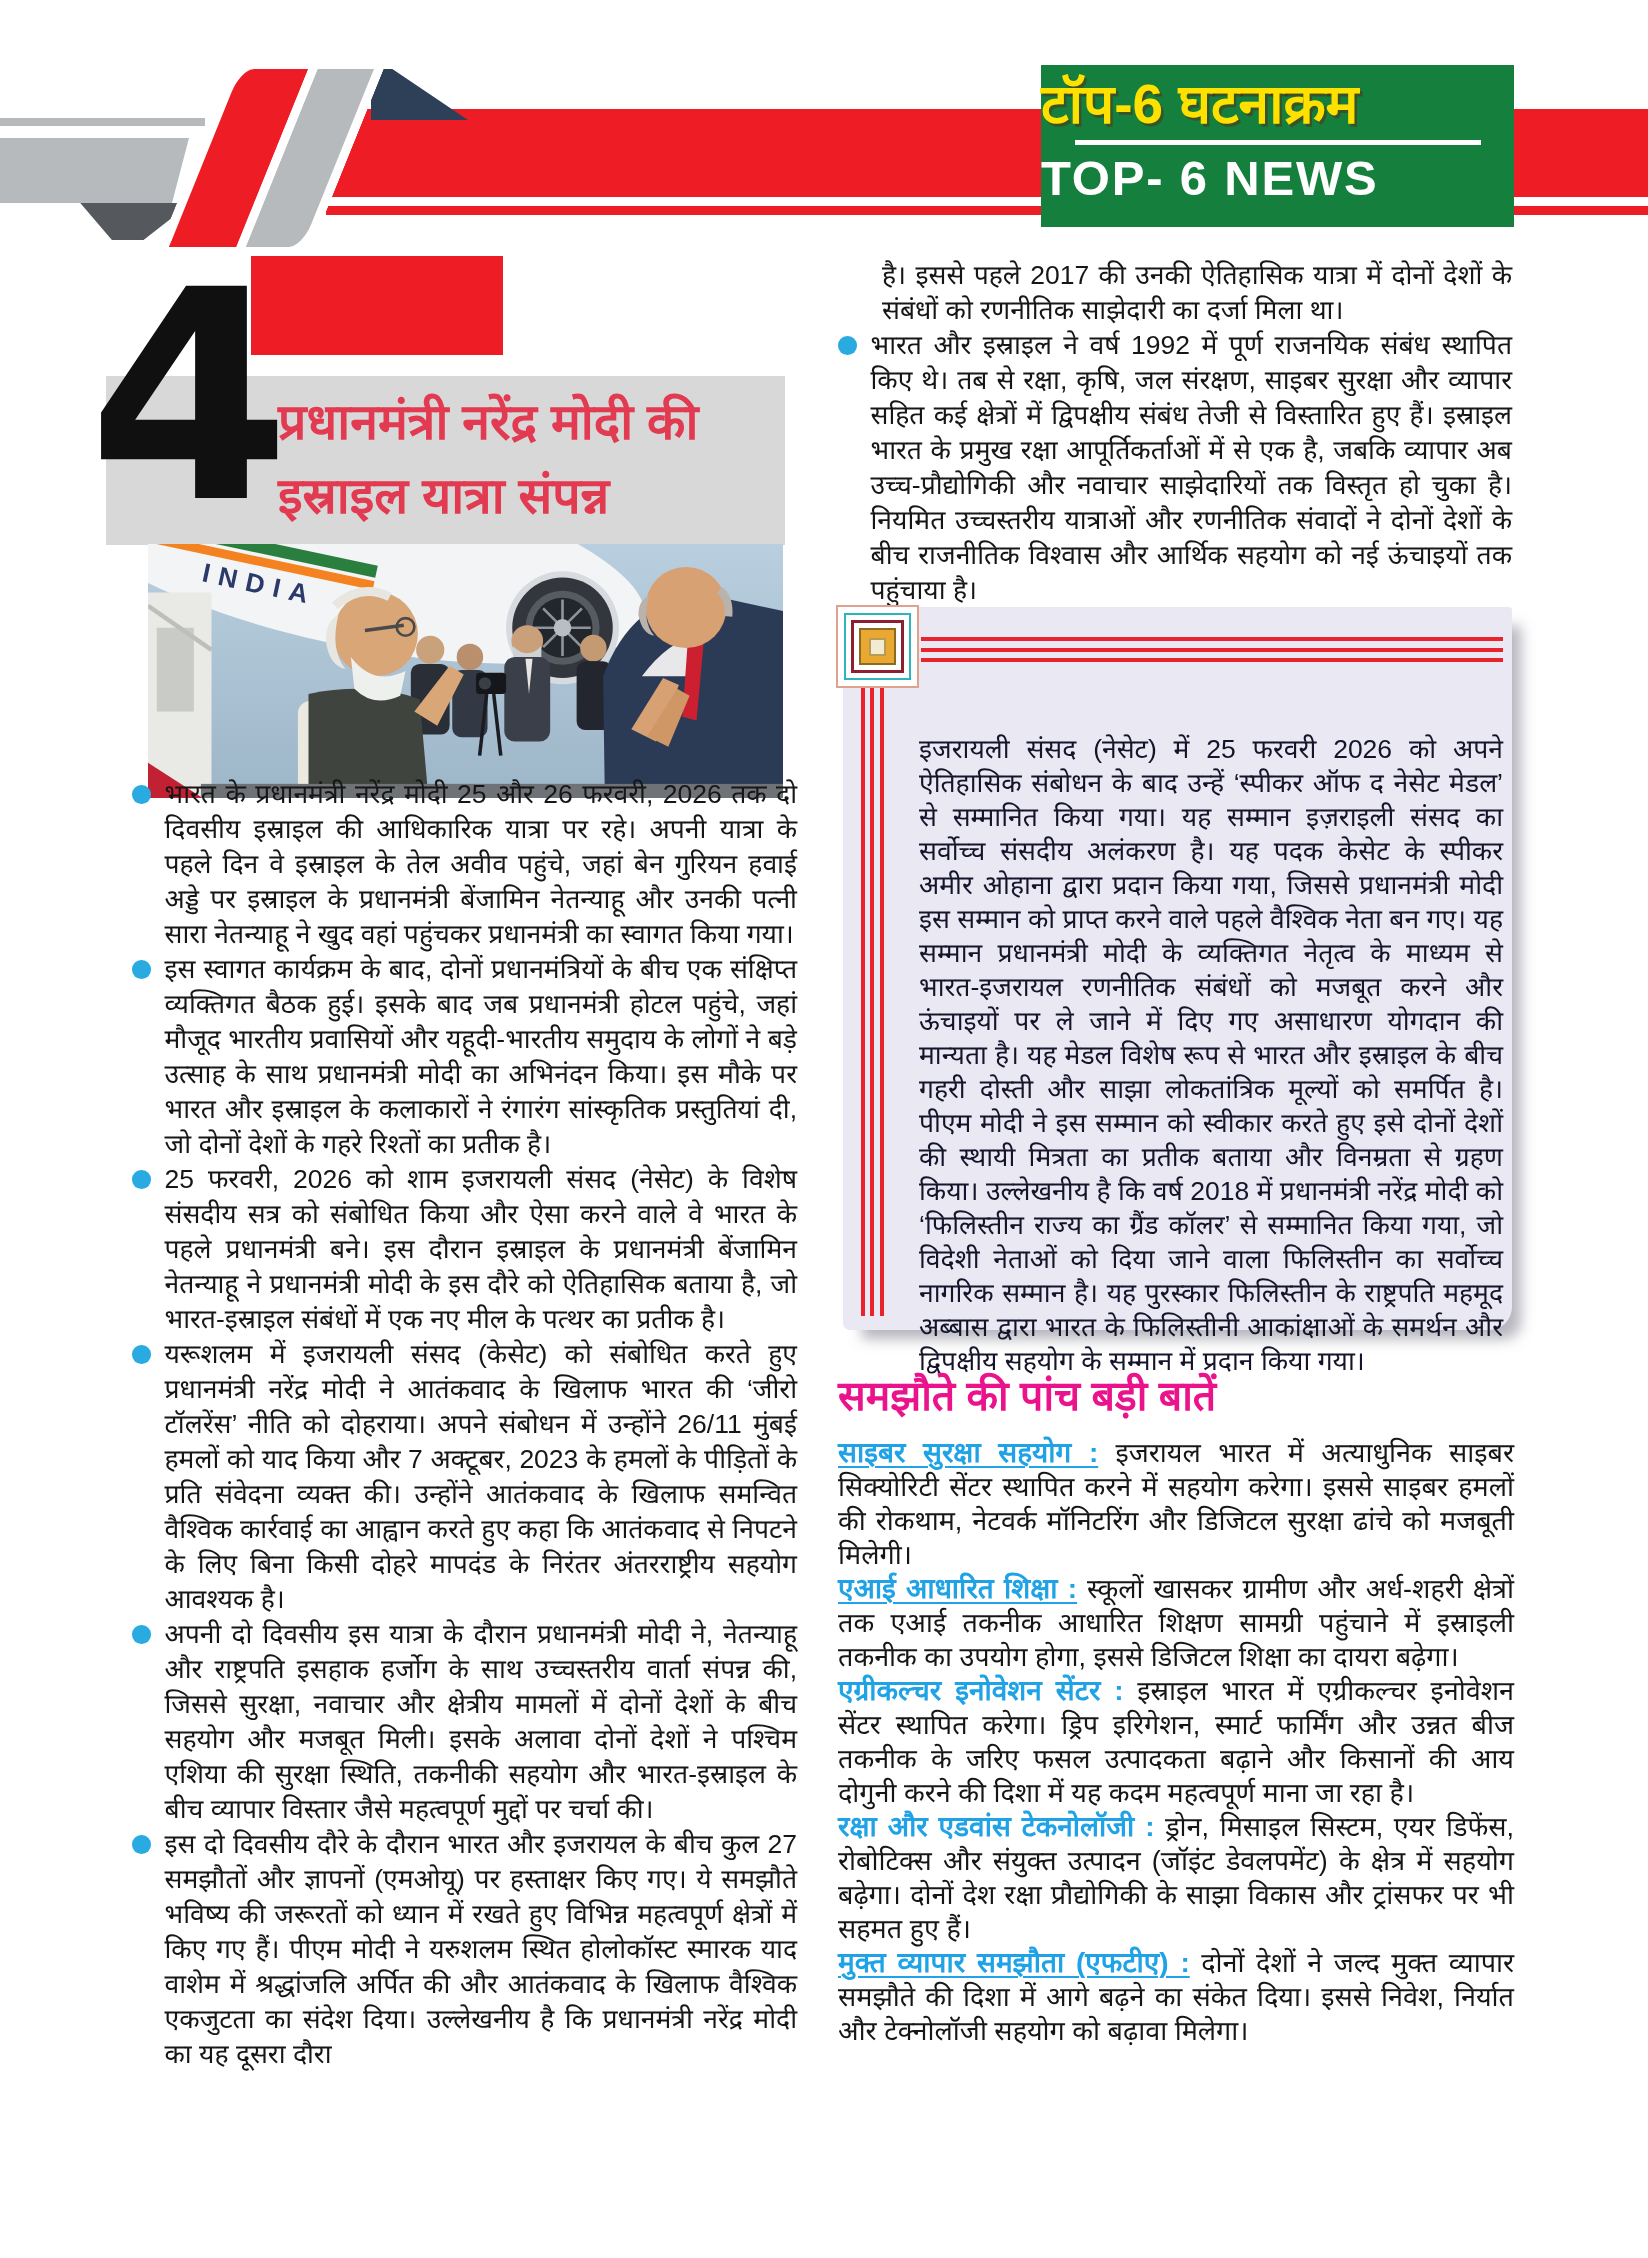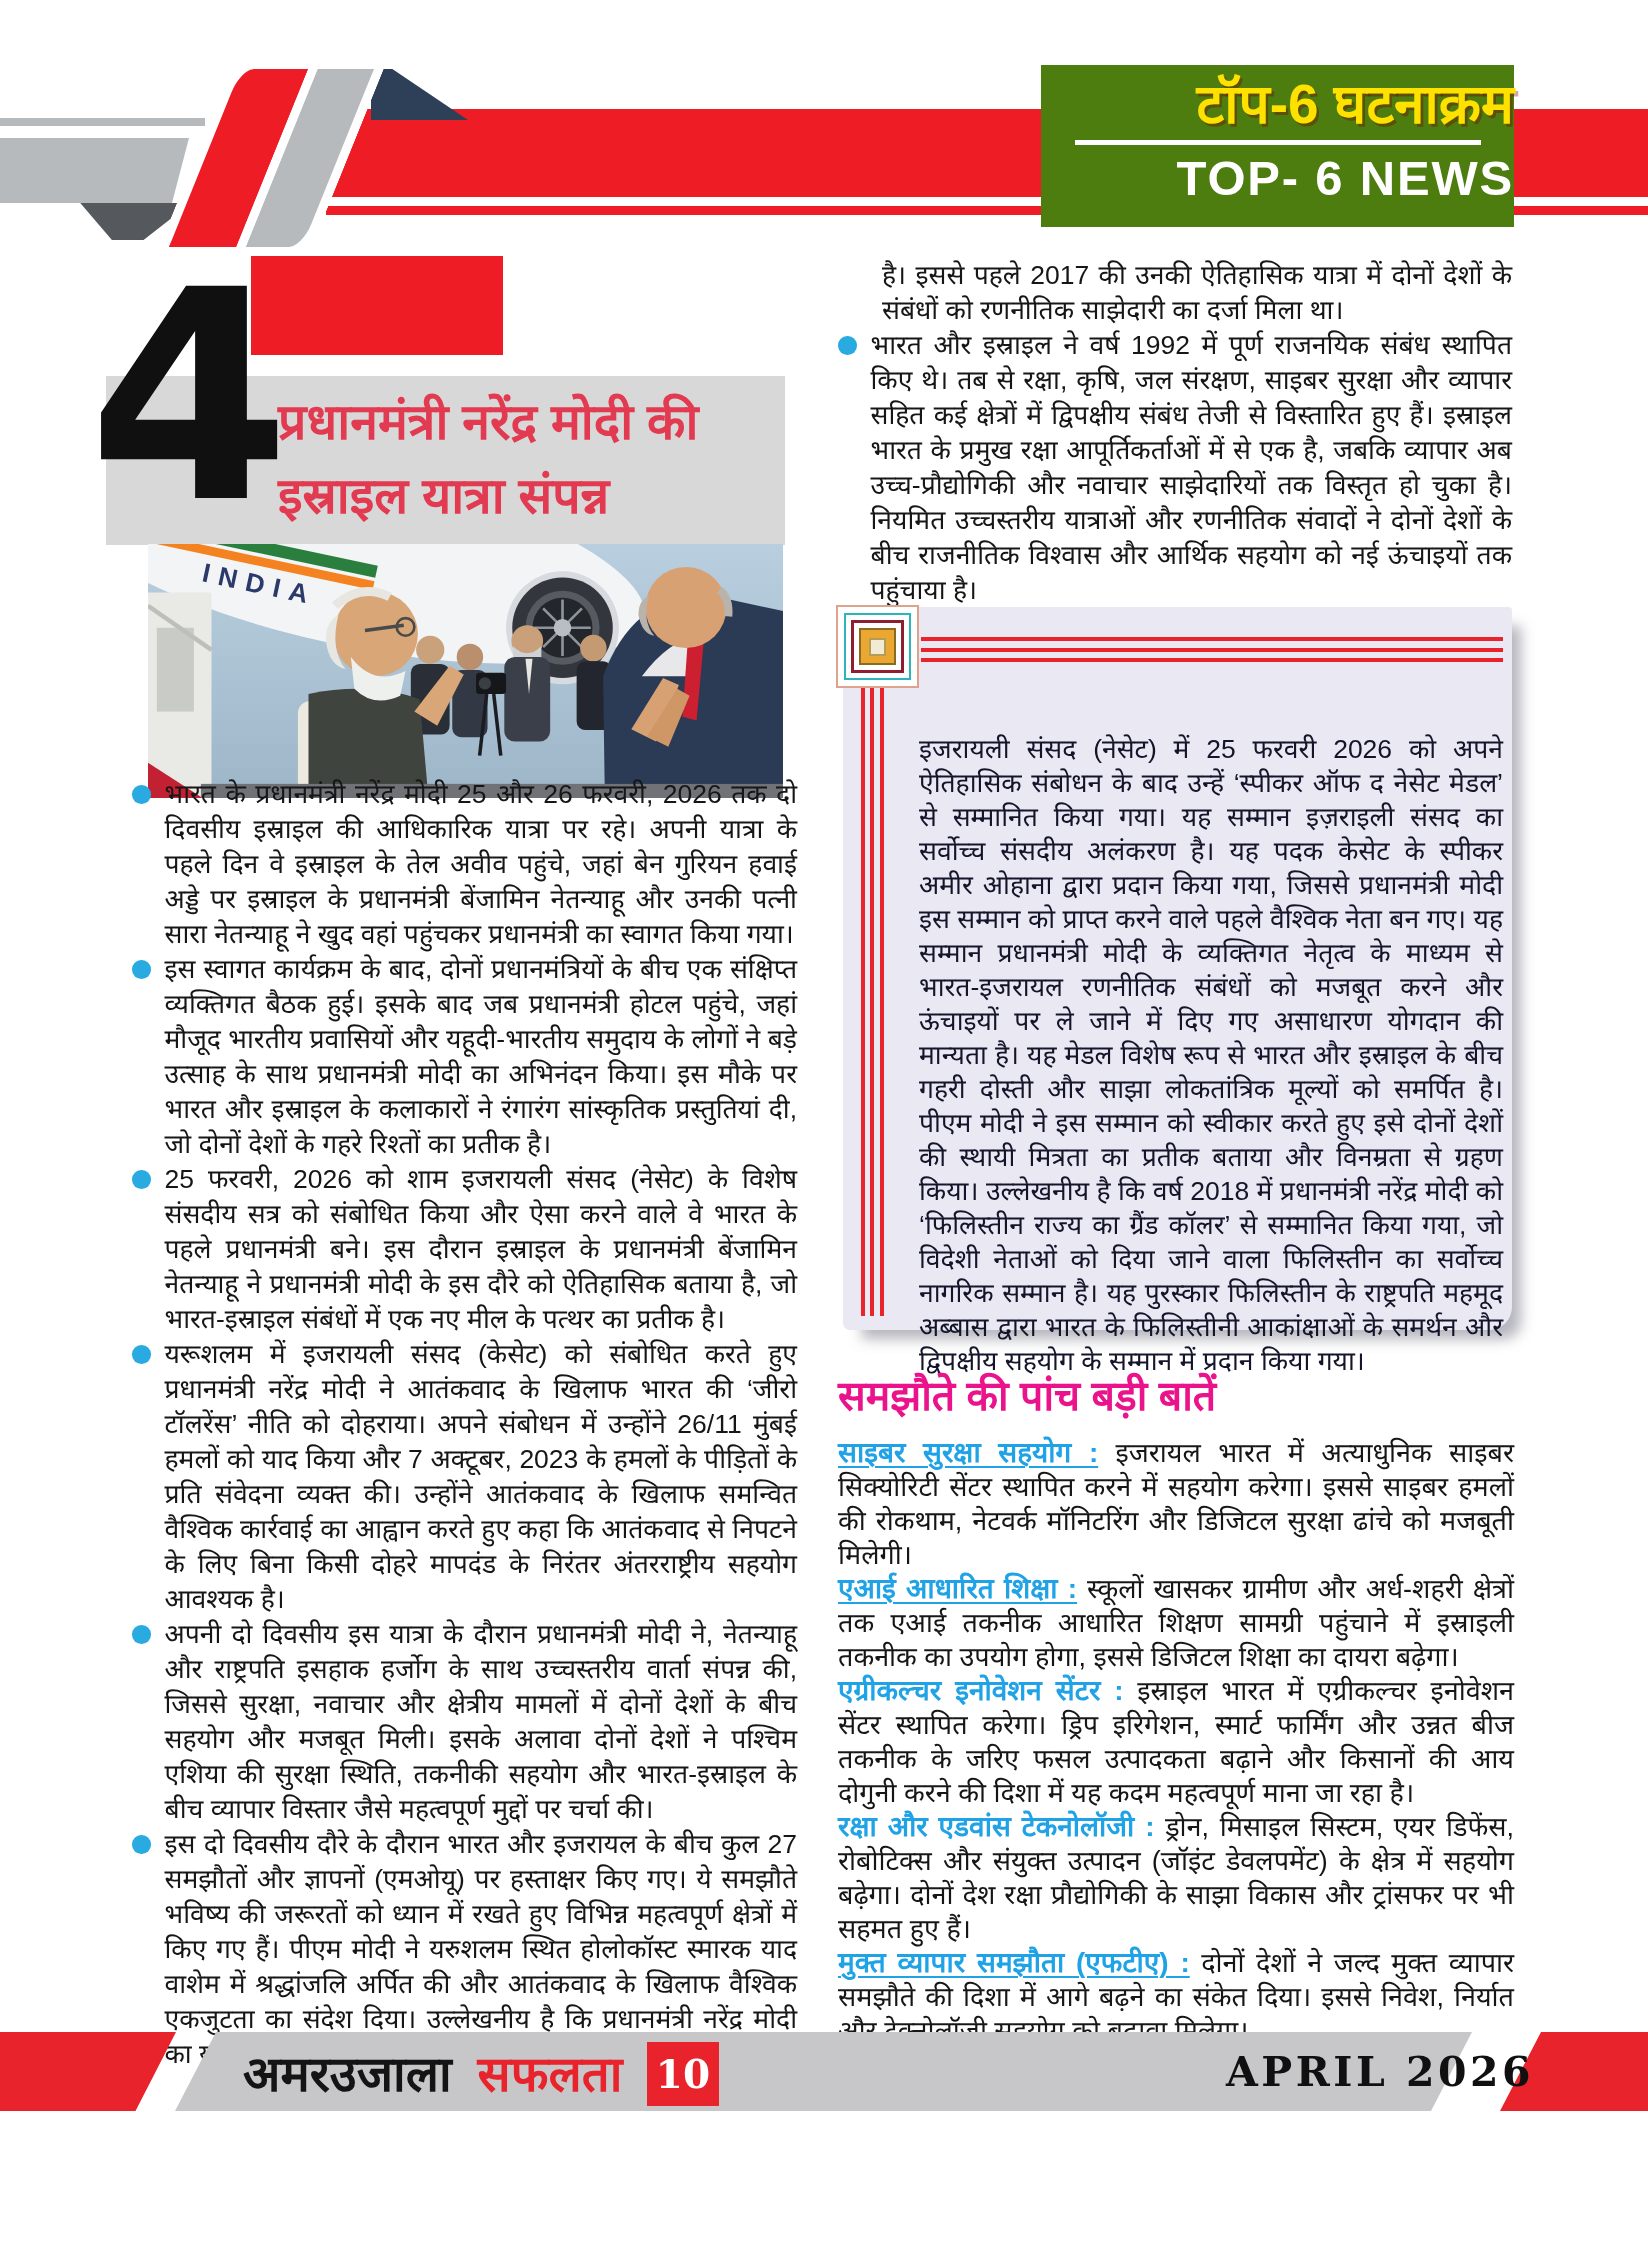--- a/index.html
+++ b/index.html
@@ -16,22 +16,22 @@
   .red-band{left:304px;top:109px;right:0;height:88px;background:#ee1c25;z-index:1;}
   .band-thin{left:326px;top:206px;right:0;height:8.8px;background:#ee1c25;z-index:1;}
   .navy-tri{left:371px;top:69px;width:97px;height:51px;background:#2e4057;z-index:2;
             clip-path:polygon(0 0,22% 0,100% 100%,0 100%);}
   .slash{height:178px;top:69px;transform:skewX(-22deg);transform-origin:bottom left;z-index:3;}
   .slash-red{left:159px;width:69px;background:#ee1c25;border-left:10.6px solid #fff;
              border-right:10.6px solid #fff;border-top-left-radius:23px;}
   .slash-gray{left:236px;width:56px;background:#b7babc;border-left:10.6px solid #fff;
              border-right:10.6px solid #fff;border-bottom-right-radius:23px;}
 
-  .banner{left:1041px;top:65px;width:473px;height:162px;background:#4d7c0f;z-index:4;
-          text-align:right;}
+  .banner{left:1041px;top:65px;width:473px;height:162px;background:#15803d;z-index:4;
+          text-align:left;}
   .banner-hi{display:block;margin-top:10.6px;font-size:55px;font-weight:800;color:#ffe100;
           text-shadow:2.6px 2.6px 0 rgba(120,0,0,.35);line-height:1.05;}
   .banner-rule{width:406px;height:4.4px;background:#fff;margin:7px auto 5.3px;}
   .banner-en{display:block;font-size:49px;font-weight:800;color:#ffffff;letter-spacing:1.8px;}
 
   
   .red-rect{left:251px;top:256px;width:252px;height:99px;background:#ee1c25;}
   .head-band{left:106px;top:376px;width:679px;height:169px;background:#d8d8d8;}
   .num4{left:88px;top:270px;width:194px;font-size:291px;line-height:0.88;font-weight:800;
         color:#101010;text-align:center;z-index:5;font-family:"DejaVu Sans",sans-serif;}
@@ -246,26 +246,15 @@
 
   <div class="abs agree">
     <h2>समझौते की पांच बड़ी बातें</h2>
     <p><span class="lead u">साइबर सुरक्षा सहयोग :</span> <span>इजरायल भारत में अत्याधुनिक साइबर सिक्योरिटी सेंटर स्थापित करने में सहयोग करेगा। इससे साइबर हमलों की रोकथाम, नेटवर्क मॉनिटरिंग और डिजिटल सुरक्षा ढांचे को मजबूती मिलेगी।</span></p>
     <p><span class="lead u">एआई आधारित शिक्षा :</span> <span>स्कूलों खासकर ग्रामीण और अर्ध-शहरी क्षेत्रों तक एआई तकनीक आधारित शिक्षण सामग्री पहुंचाने में इस्राइली तकनीक का उपयोग होगा, इससे डिजिटल शिक्षा का दायरा बढ़ेगा।</span></p>
     <p><span class="lead">एग्रीकल्चर इनोवेशन सेंटर :</span> <span>इस्राइल भारत में एग्रीकल्चर इनोवेशन सेंटर स्थापित करेगा। ड्रिप इरिगेशन, स्मार्ट फार्मिंग और उन्नत बीज तकनीक के जरिए फसल उत्पादकता बढ़ाने और किसानों की आय दोगुनी करने की दिशा में यह कदम महत्वपूर्ण माना जा रहा है।</span></p>
     <p><span class="lead">रक्षा और एडवांस टेकनोलॉजी :</span> <span>ड्रोन, मिसाइल सिस्टम, एयर डिफेंस, रोबोटिक्स और संयुक्त उत्पादन (जॉइंट डेवलपमेंट) के क्षेत्र में सहयोग बढ़ेगा। दोनों देश रक्षा प्रौद्योगिकी के साझा विकास और ट्रांसफर पर भी सहमत हुए हैं।</span></p>
     <p><span class="lead u">मुक्त व्यापार समझौता (एफटीए) :</span> <span>दोनों देशों ने जल्द मुक्त व्यापार समझौते की दिशा में आगे बढ़ने का संकेत दिया। इससे निवेश, निर्यात और टेक्नोलॉजी सहयोग को बढ़ावा मिलेगा।</span></p>
   </div>
 
-  <div class="abs footer">
-    <div class="f-red-l"></div>
-    <div class="f-gray"></div>
-    <div class="f-red-r"></div>
-    <div class="brand">
-      <span class="bk">अमरउजाला</span>
-      <span class="rd">सफलता</span>
-    </div>
-    <div class="page-box">10</div>
-    <div class="issue">APRIL 2026</div>
-  </div>
 
 </div>
 
 
 </body></html>

